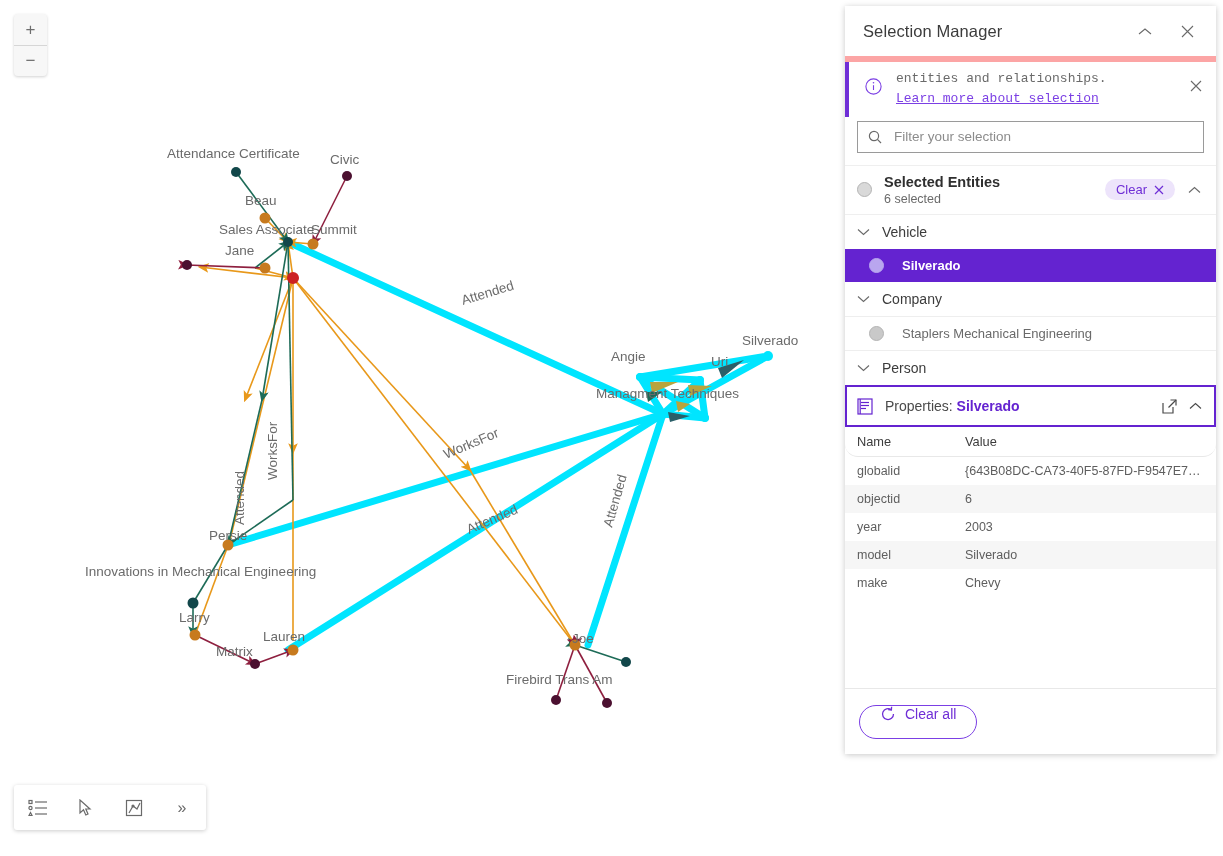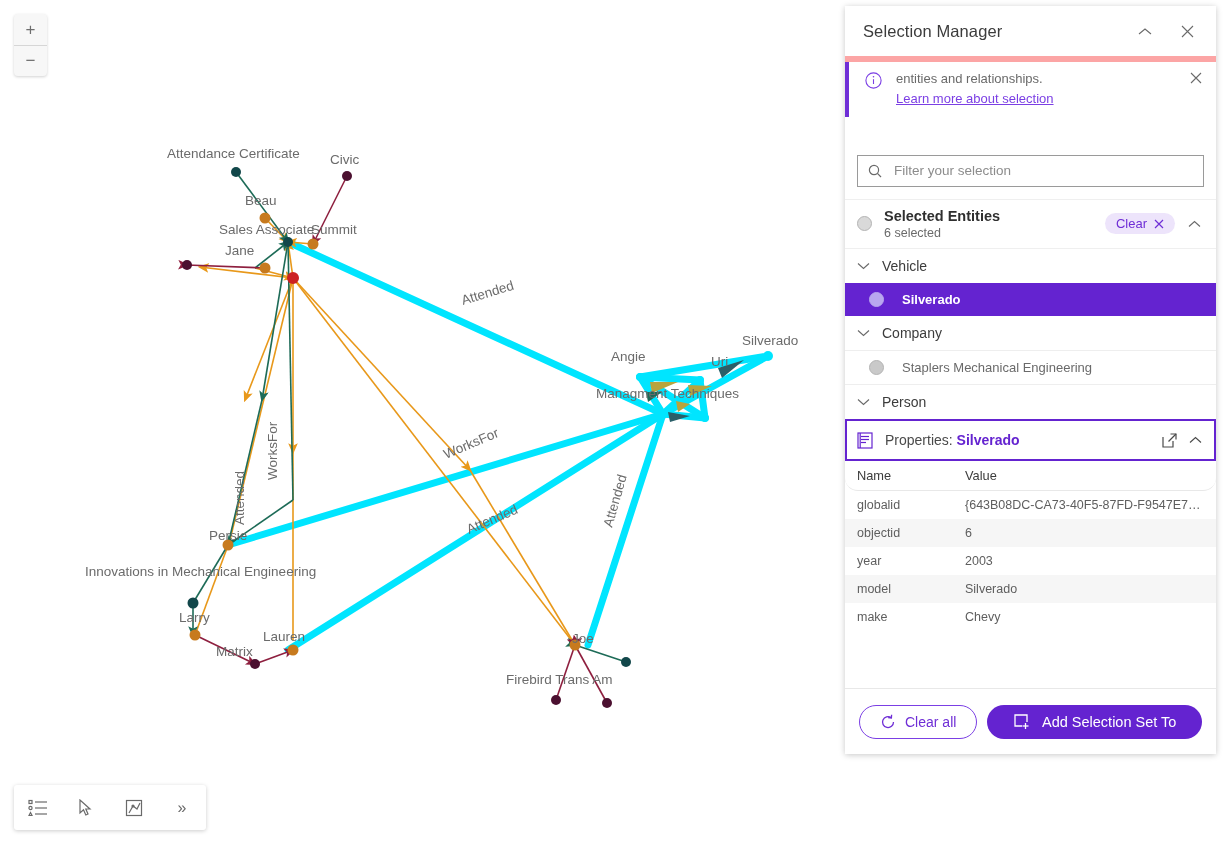--- a/index.html
+++ b/index.html
@@ -69,40 +69,41 @@
     letter-spacing: .1px;
   }
   .hdr-btn {
     width: 42px; height:44px; display:flex; align-items:center; justify-content:center;
     color:#6a6a6a; cursor:pointer;
   }
 
   
   #info-banner {
     position: relative; flex:none;
-    display:flex; align-items:flex-start;
+    display:flex; align-items:center;
     padding: 8px 12px 10px 16px;
     border-left: 4px solid #6f2ed6;
     background:#fff;
     min-height: 44px;
+    font-family: Liberation Mono, monospace;
   }
   #info-icon { flex:none; margin-right: 14px; margin-top: 2px; }
   #info-text-wrap { flex:1; }
   #info-line { font-size: 13px; color:#6a6a6a; line-height: 1.35; }
   #info-link {
     display:inline-block; margin-top:3px;
     font-size: 13px; color:#7b3fe4; text-decoration: underline; cursor:pointer;
   }
   #info-close { flex:none; color:#6a6a6a; cursor:pointer; padding: 0 2px; }
 
   
   #filter-row { padding: 4px 12px 12px 12px; flex:none; }
   #filter-box {
     display:flex; align-items:center;
-    height: 32px; border: 1px solid #9a9a9a; background:#fff;margin-top:34px;
+    height: 32px; border: 1px solid #9a9a9a; background:#fff;
   }
   #filter-icon { width: 34px; display:flex; align-items:center; justify-content:center; color:#6a6a6a; }
   #filter-input {
     flex:1; border:none; outline:none; height: 100%;
     font-size: 13.5px; color:#333; font-family: "Liberation Sans", sans-serif;
     background: transparent;
   }
   #filter-input::placeholder { color:#8c8c8c; }
 
   
@@ -178,21 +179,21 @@
 
   
   #panel-footer {
     flex:none; height: 66px;
     border-top: 1px solid #e8e8e8;
     display:flex; align-items:center; gap: 10px;
     padding: 0 14px;
     background:#fff;
   }
   #clear-all-btn {
-    display:flex; align-items:center; justify-content:center; gap: 9px;
+    display:flex; justify-content:center; gap: 9px;
     height: 34px; padding: 0 20px;
     border: 1px solid #7b3fe4; border-radius: 17px;
     color:#6f2ed6; font-size: 14px; background:#fff; cursor:pointer;
   }
   #add-set-btn {
     flex:1; display:flex; align-items:center; justify-content:center; gap: 12px;
     height: 34px; border-radius: 17px;
     background:#6423d0; color:#fff; font-size: 14.5px; cursor:pointer;
     border:none;
   }
@@ -534,23 +535,15 @@
     </div>
 
     <div id="panel-footer">
       <div id="clear-all-btn">
         <svg width="16" height="16" viewBox="0 0 16 16" fill="none" stroke="#6f2ed6" stroke-width="1.3">
           <path d="M13.5 8 A5.5 5.5 0 1 1 11.2 3.6"></path>
           <path d="M11.6 0.8 L11.4 4.1 L8.2 3.5"></path>
         </svg>
         <span>Clear all</span>
       </div>
-      <div id="add-set-btn">
-        <svg width="17" height="17" viewBox="0 0 17 17" fill="none" stroke="#ffffff" stroke-width="1.3">
-          <path d="M14 9 L14 2 L2 2 L2 13 L9 13"></path>
-          <line x1="12.5" y1="10" x2="12.5" y2="16"></line>
-            <line x1="9.5" y1="13" x2="15.5" y2="13"></line>
-        </svg>
-        <span>Add Selection Set To</span>
-      </div>
     </div>
   </div>
 </div>
 
 </body></html>

